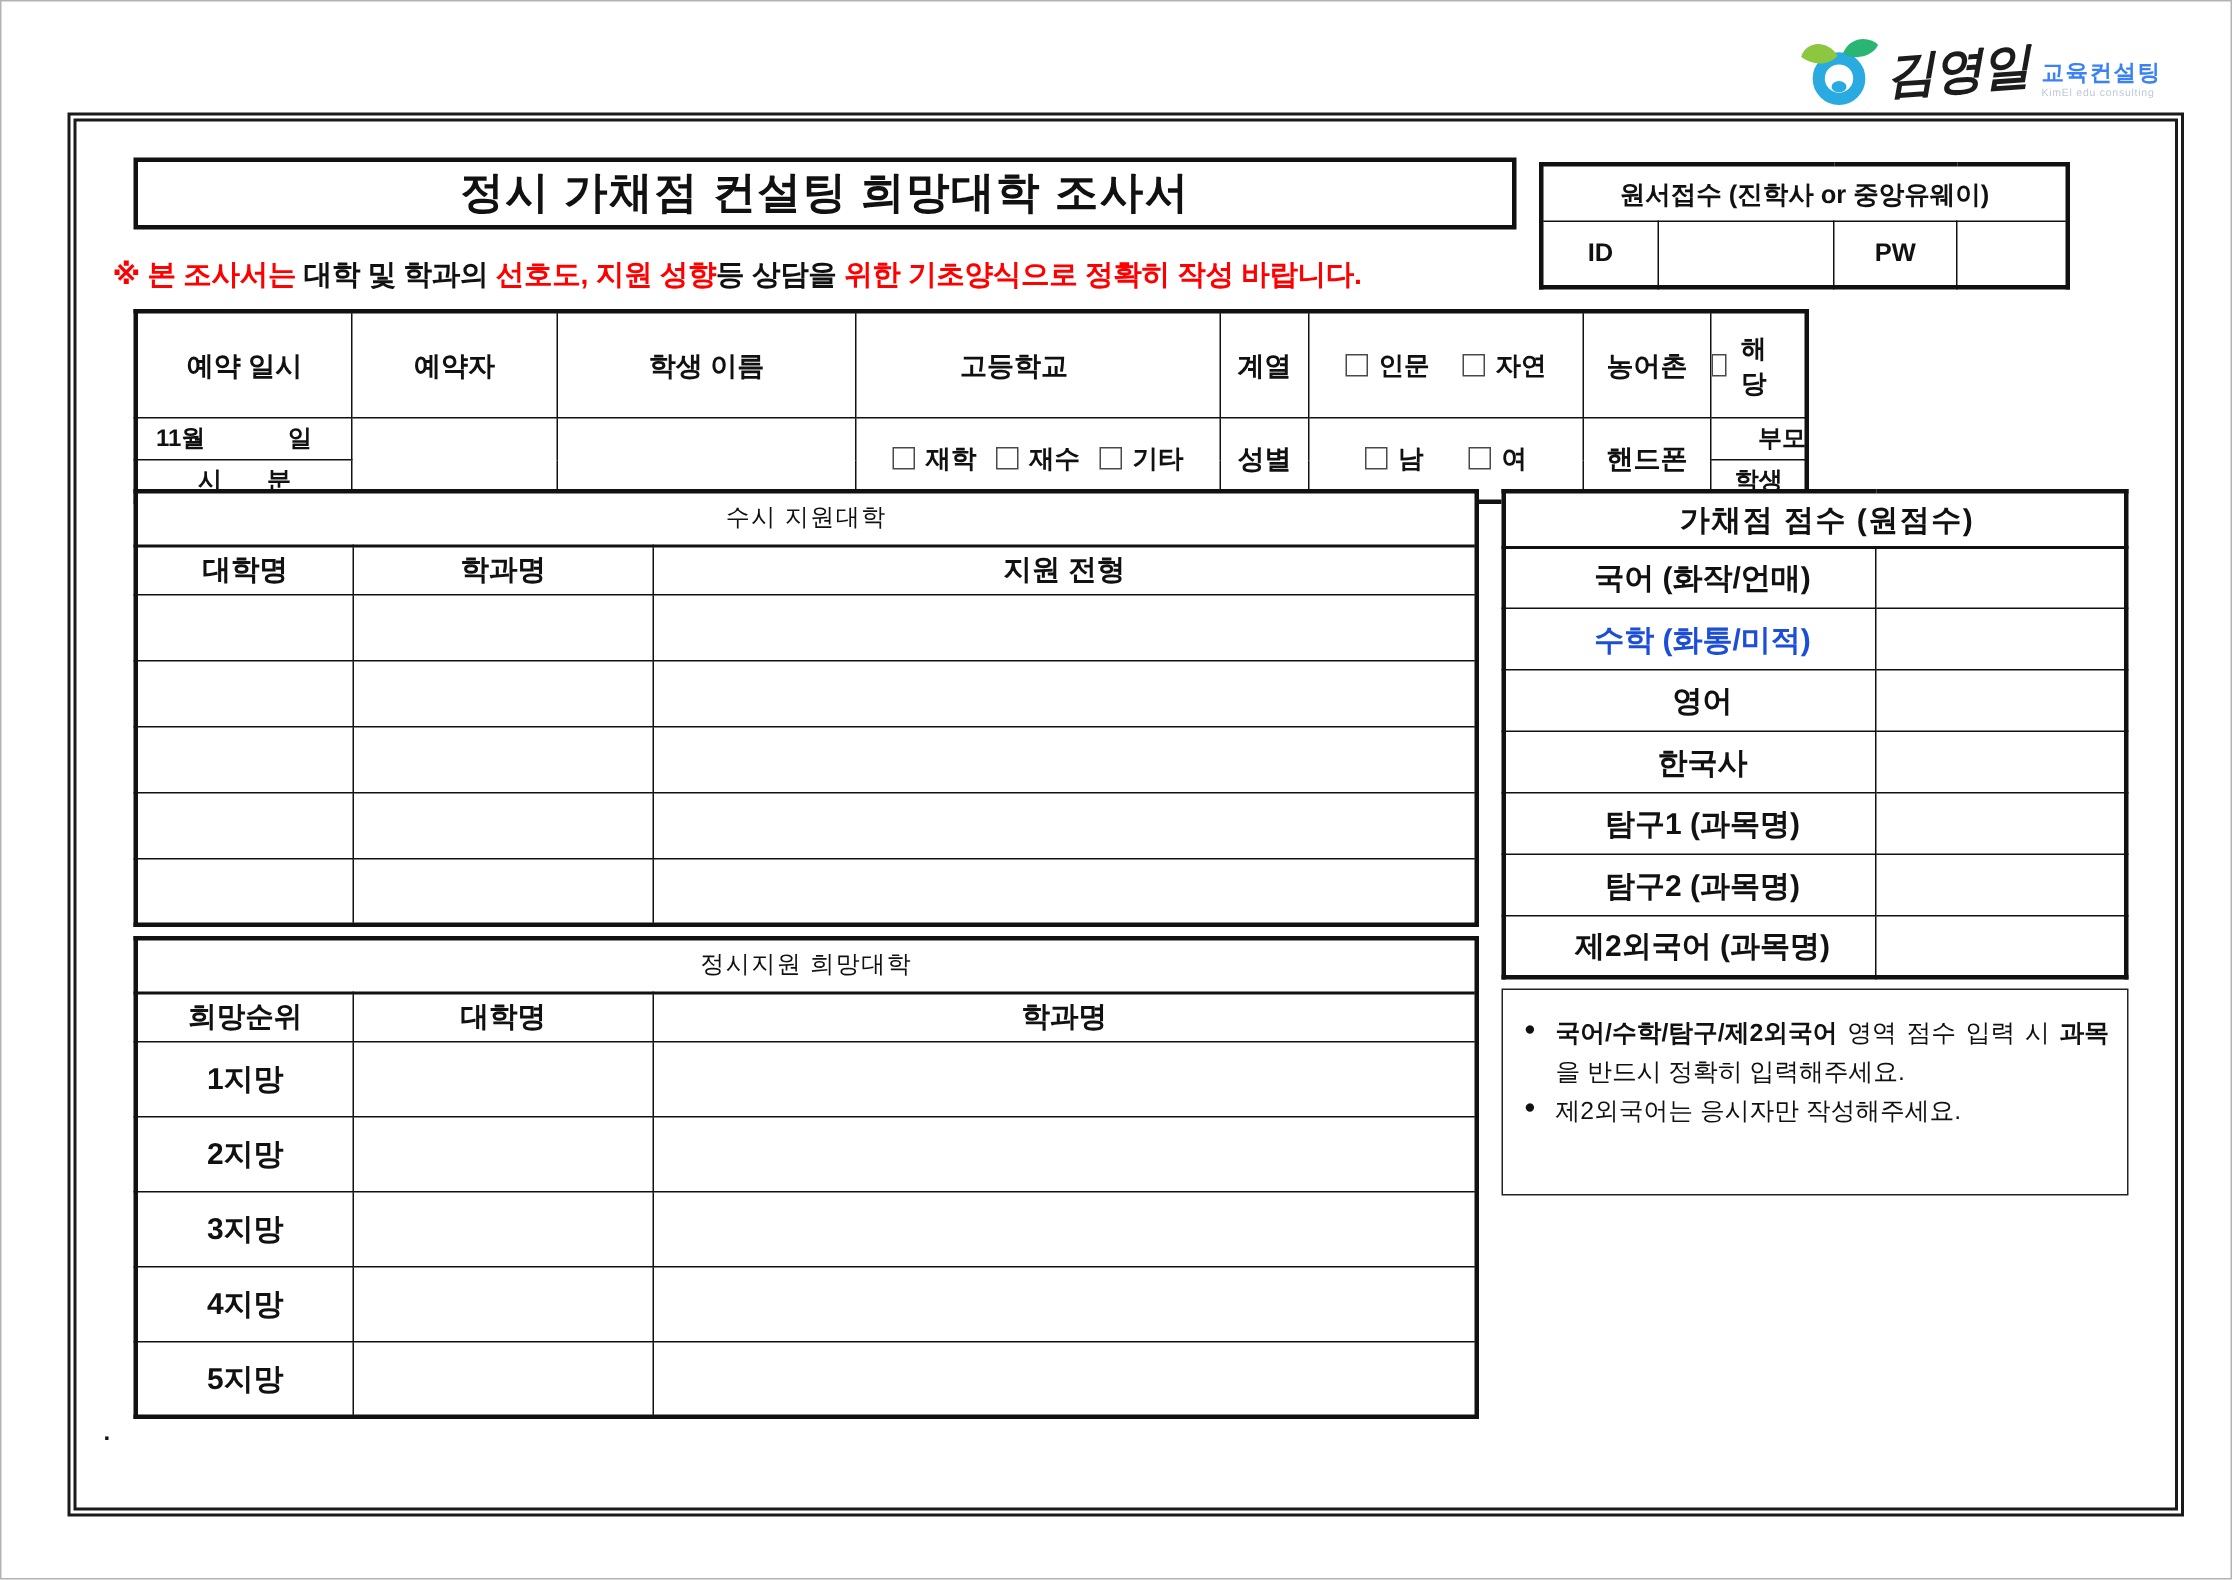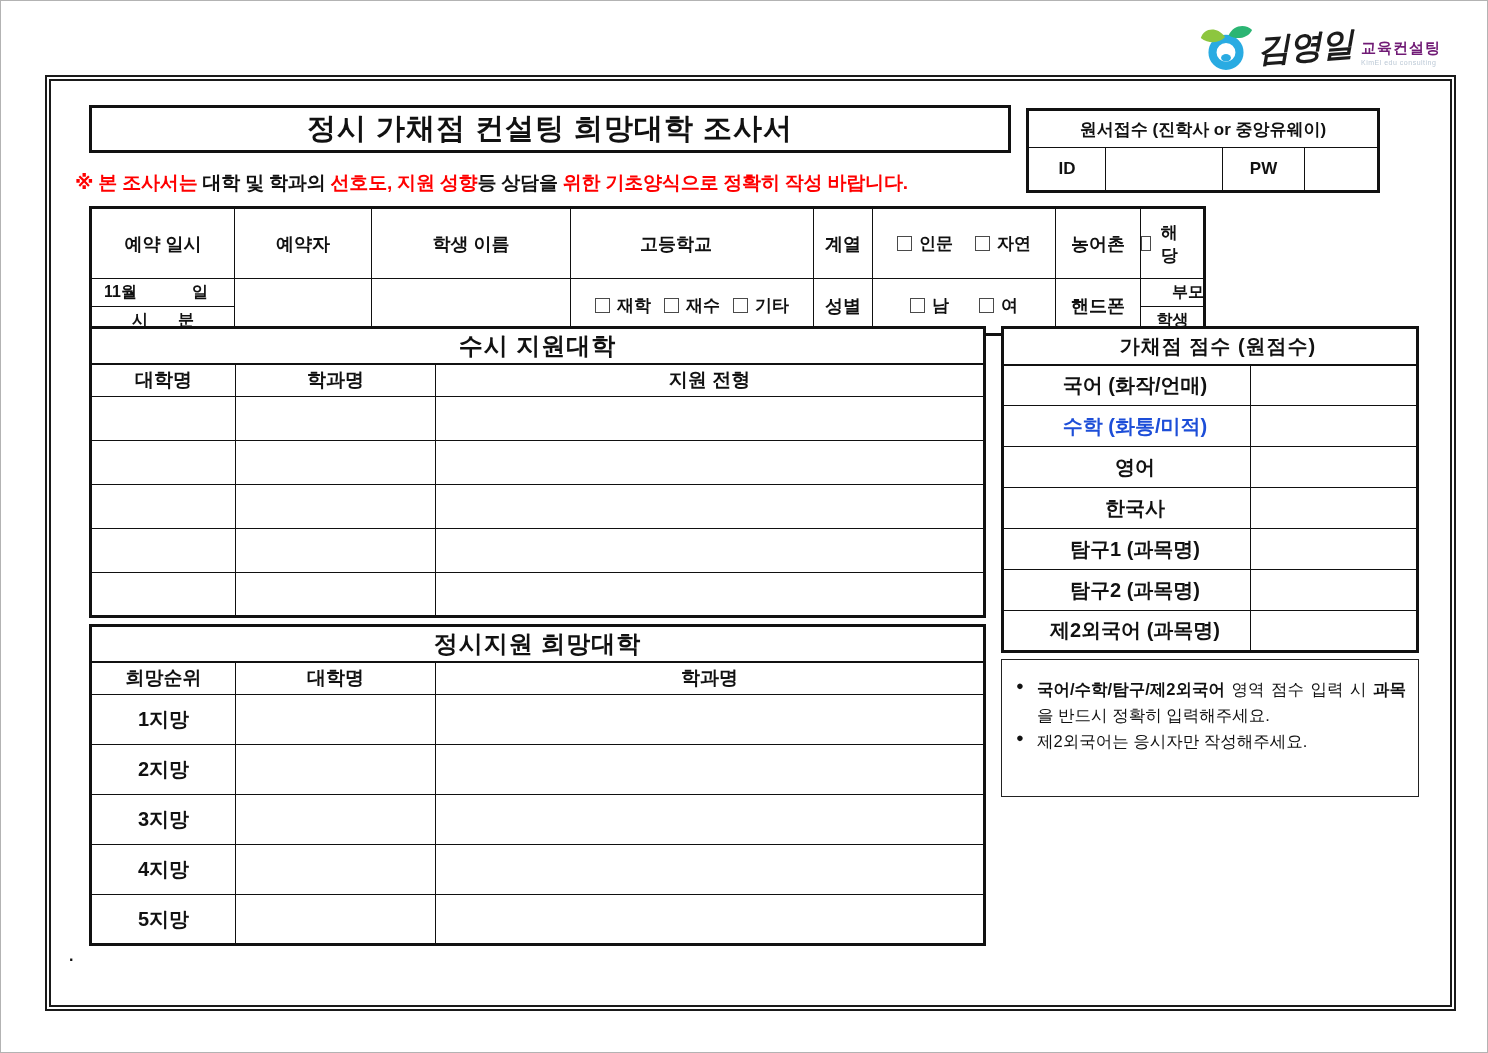--- a/index.html
+++ b/index.html
@@ -12,42 +12,42 @@
     position:absolute; left:44px; top:74px; width:1411px; height:936px;
     border:6px double #1a1a1a;
   }
   
   .logo { position:absolute; top:20px; right:46px; display:flex; align-items:center; gap:4px; }
   .logo .brand {
     font-family:"DejaVu Serif","Liberation Serif",serif; font-style:italic; font-weight:bold;
     font-size:33px; color:#1c1c1c; transform:rotate(-4deg); letter-spacing:-1px;
   }
   .logo .suffix-wrap { display:flex; flex-direction:column; margin-left:4px; margin-top:10px; }
-  .logo .suffix { font-size:15px; font-weight:bold; color:#701a75; letter-spacing:1px; }
+  .logo .suffix { font-size:15px; font-weight:bold; color:#3b82f6; letter-spacing:1px; }
   .logo .caption { font-size:7px; color:#bcc9d6; margin-top:1px; letter-spacing:0.5px; }
   
   .title-box {
     position:absolute; left:88px; top:104px; width:922px; height:48px;
     border:3px solid #111; display:flex; align-items:center; justify-content:center;
     font-size:29px; font-weight:bold; letter-spacing:1px;
   }
   .apply-box { position:absolute; left:1025px; top:107px; width:354px; height:85px; border-collapse:collapse; table-layout:fixed; }
   .apply-box td { border:1.5px solid #111; text-align:center; vertical-align:middle; font-weight:bold; }
   .apply-box { border:3px solid #111; }
   .apply-head { font-size:17px; height:38px; }
   .apply-row td { font-size:17px; height:44px; }
   
   .notice { position:absolute; left:74px; top:169px; font-size:19px; font-weight:bold; white-space:nowrap; letter-spacing:-0.2px; }
   .notice .red { color:#ff0000; }
   .notice .blk { color:#111; }
   
   table.grid { border-collapse:collapse; table-layout:fixed; position:absolute; background:#fff; }
   table.grid td { border:1.5px solid #111; vertical-align:middle; text-align:center; overflow:hidden; }
   table.grid { border:3px solid #111; }
-  .sect-title { font-size:24px; font-weight:bold; letter-spacing:1px; border-bottom-width:2px !important; }
+  .sect-title { font-size:16px; font-weight:normal; letter-spacing:1px; border-bottom-width:2px !important; }
   .col-head { font-size:19px; font-weight:bold; }
   
   .info-table { left:88px; top:205px; width:1053px; }
   .info-table td { font-size:18px; font-weight:bold; }
   .r-top td { height:50px; }
   .r-sub td { height:28px; }
   .cell-right { text-align:center; padding-right:32px; }
   .month-line { display:flex; justify-content:space-between; padding:0 26px 0 12px; font-size:16px; }
   .hour-line  { display:flex; justify-content:center; gap:30px; font-size:16px; }
   

